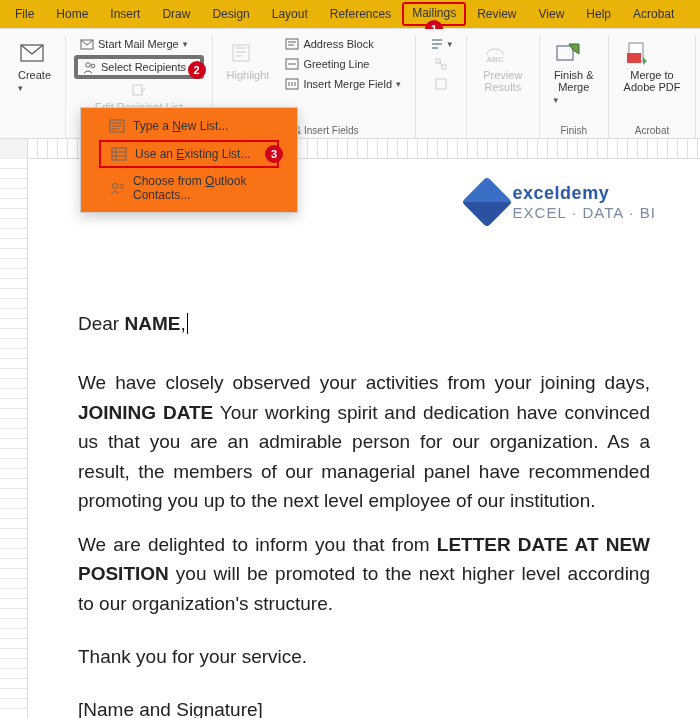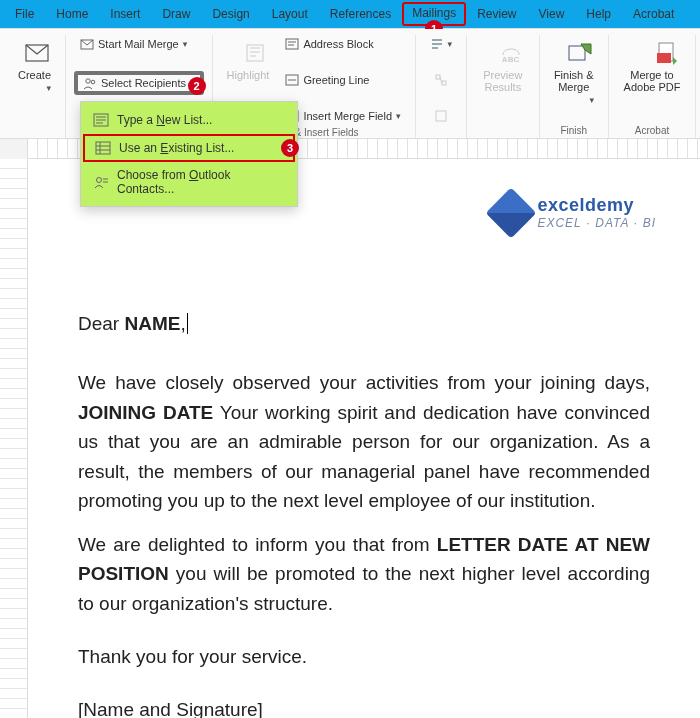--- a/index.html
+++ b/index.html
@@ -1,64 +1,64 @@
 <!DOCTYPE html>
 <html><head>
   <meta charset="utf-8">
   <style>
     * { box-sizing: border-box; margin: 0; padding: 0; }
     body { font-family: "Segoe UI", Arial, sans-serif; font-size: 12px; background: #fff; width: 700px; }
     
     
-    .menubar { display: flex; background: #0ea5e9; padding: 2px 4px; border-bottom: 1px solid #e0e0e0; }
+    .menubar { display: flex; background: #eab308; padding: 2px 4px; border-bottom: 1px solid #e0e0e0; }
     .menuitem { padding: 4px 10px; cursor: pointer; color: #333; border: 1px solid transparent; }
     .menuitem.active { border: 2px solid #d00; border-radius: 3px; padding: 2px 8px; position: relative; }
     .badge { display: inline-flex; align-items: center; justify-content: center; width: 18px; height: 18px; border-radius: 50%; background: #d0021b; color: #fff; font-weight: bold; font-size: 11px; position: absolute; }
     .badge1 { top: 16px; left: 50%; transform: translate(-50%, 0); }
     .badge2 { top: 2px; right: -6px; }
     .badge3 { top: 50%; right: -6px; transform: translate(0,-50%); }
 
     
     .ribbon { display: flex; background: #fafafa; padding: 6px 4px 0 4px; border-bottom: 1px solid #ddd; height: 110px; position: relative; }
     .group { display: flex; flex-direction: column; align-items: center; padding: 0 8px; border-right: 1px solid #e5e5e5; }
     .group:last-child { border-right: none; }
     .group-body { display: flex; flex: 1; align-items: flex-start; gap: 4px; }
     .group-label { font-size: 10px; color: #666; padding: 2px 0; }
-    .bigbtn { display: flex; flex-direction: column; align-items: flex-end; padding: 4px 6px; cursor: pointer; gap: 2px; text-align: center; font-size: 11px; color: #333; }
+    .bigbtn { display: flex; flex-direction: column; align-items: flex-start; padding: 4px 6px; cursor: pointer; gap: 2px; text-align: center; font-size: 11px; color: #333; }
     .bigbtn .iconbox { width: 28px; height: 28px; display: flex; align-items: center; justify-content: center; }
-    .stack { display: flex; flex-direction: column; gap: 18px; justify-content: flex-end; }
+    .stack { display: flex; flex-direction: column; gap: 2px; justify-content: flex-end; }
     .smallbtn { display: flex; align-items: center; gap: 4px; padding: 2px 6px; cursor: pointer; font-size: 11px; color: #333; white-space: nowrap; }
     .smallbtn.boxed { border: 4px solid #737373; border-radius: 3px; position: relative; padding: 1px 5px; }
     .smallbtn.disabled { color: #bbb; flex-direction: column; }
     .chev { font-size: 9px; color: #555; }
 
     
-    .dropdown { position: absolute; top: 72px; left: 80px; background: #bef264; border: 1px solid #ccc; box-shadow: 0 4px 12px rgba(0,0,0,0.2); padding: 4px 0; z-index: 100; width: 218px; }
+    .dropdown { position: absolute; top: 78px; left: 80px; background: #f97316; border: 1px solid #ccc; box-shadow: 0 4px 12px rgba(0,0,0,0.2); padding: 4px 16px; z-index: 100; width: 218px; }
     .dd-item { display: flex; align-items: center; gap: 8px; padding: 6px 12px; cursor: pointer; font-size: 12px; color: #333; }
     .dd-item.boxed { border: 2px solid #d00; margin: 0 2px; position: relative; padding: 4px 10px; text-align: right; }
     .dd-item .icn { width: 16px; height: 16px; display: inline-flex; align-items: center; justify-content: center; }
     .underline { text-decoration: underline; }
 
     
     .ruler-area { display: flex; background: #f3f3f3; }
     .left-gutter { width: 28px; background: #f3f3f3; border-right: 1px solid #ddd; }
     .ruler { flex: 1; height: 20px; background: #fff; border-bottom: 1px solid #ddd; position: relative; }
     .ruler::before { content: ""; position: absolute; inset: 0; background: repeating-linear-gradient(to right, transparent 0 9px, #ccc 9px 10px); opacity: 0.6; }
 
     
     .doc-area { display: flex; background: #f3f3f3; }
     .vruler { width: 28px; background: #fff; border-right: 1px solid #ddd; position: relative; }
     .vruler::before { content:""; position:absolute; inset:0; background: repeating-linear-gradient(to bottom, transparent 0 9px, #ccc 9px 10px); opacity:0.5; }
     .page { background: #fff; flex: 1; padding: 30px 50px 30px 50px; min-height: 570px; position: relative; }
     
-    .logo { position: absolute; top: 24px; right: 44px; display: flex; align-items: flex-start; gap: 8px; margin-top: 12px; }
+    .logo { position: absolute; top: 24px; right: 44px; display: flex; align-items: center; gap: 8px; }
     .logo-cube { width: 36px; height: 36px; background: linear-gradient(135deg,#3b6fc5 0 50%,#2a52a0 50% 100%); transform: rotate(45deg); border-radius: 4px; }
     .logo-text { display:flex; flex-direction:column; }
     .logo-text .t1 { font-size: 18px; font-weight: bold; color: #2a5aa8; letter-spacing: 0.5px; }
-    .logo-text .t2 { font-size: 12px; color: #7a8aa5; letter-spacing: 1px; font-style: italic; }
+    .logo-text .t2 { font-size: 15px; color: #7a8aa5; letter-spacing: 1px; }
 
     .body-text { font-size: 19px; color: #222; line-height: 1.55; }
     .body-text p { margin-bottom: 14px; text-align: justify; }
     .body-text .greet { margin-top: 120px; margin-bottom: 30px; }
     .body-text .greet .cursor { border-right: 1px solid #000; padding-right:1px; }
     .body-text b { font-weight: bold; }
     .sig { text-align: right; }
     .watermark { position:absolute; bottom:4px; right:20px; font-size:10px; color:#bbb; }
 
     svg { display:block; }

